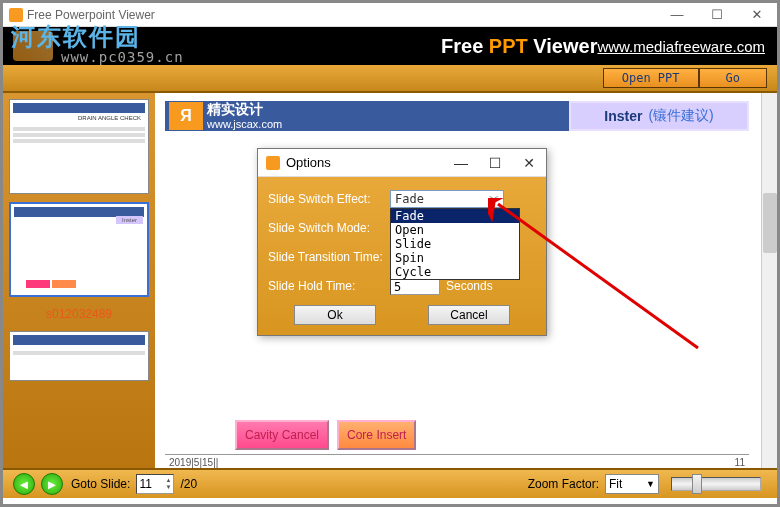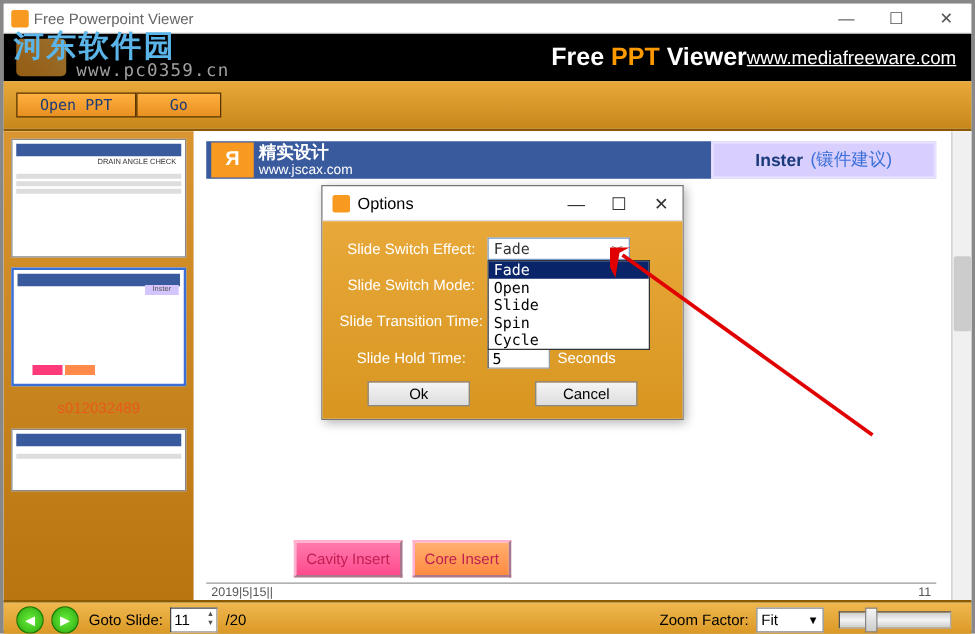--- a/index.html
+++ b/index.html
@@ -19,21 +19,21 @@
     .watermark-sub { position: absolute; left: 58px; top: 46px; z-index: 50; font-size: 14px; color: #a0a0a0; letter-spacing: 1px; font-family: monospace; }
     .watermark-logo { position: absolute; left: 10px; top: 28px; z-index: 49; width: 40px; height: 30px; background: linear-gradient(45deg,#f79a1f,#ffb84d); border-radius: 4px; opacity: 0.6; }
     
     
     .header-bar { height: 38px; background: #000; display: flex; align-items: center; justify-content: flex-end; padding: 0 12px 0 50px; }
     .header-title { color: #fff; font-size: 20px; font-weight: bold; }
     .header-title .ppt { color: #ff9900; }
     .header-url { color: #fff; font-size: 15px; text-decoration: underline; }
     
     
-    .toolbar { height: 40px; background: linear-gradient(#e8a93a,#c8871a); display: flex; align-items: center; justify-content: flex-start; padding: 0 10px; border-bottom: 2px solid #8b5a00; }
+    .toolbar { height: 28px; background: linear-gradient(#e8a93a,#c8871a); display: flex; align-items: center; justify-content: flex-end; padding: 0 10px; border-bottom: 2px solid #8b5a00; }
     .btn-orange { background: linear-gradient(#ffb040,#e89020); border: 1px solid #5a3500; padding: 2px 18px; font-size: 12px; color: #1a3a7a; font-family: monospace; cursor: pointer; }
     
     
     .main { display: flex; height: calc(100% - 24px - 38px - 28px - 30px - 6px); background: #fff; }
     
     .thumb-panel { width: 152px; background: linear-gradient(#d89530,#b87510); padding: 6px; overflow-y: auto; display: flex; flex-direction: column; gap: 8px; }
     .thumb { background: #fff; border: 1px solid #888; height: 95px; width: 100%; padding: 3px; display: flex; flex-direction: column; font-size: 7px; color: #666; position: relative; overflow: hidden; }
     .thumb.selected { border: 2px solid #3a6fd8; }
     .thumb-header { height: 10px; background: #3a5a9e; margin-bottom: 2px; }
     .thumb-inster { position: absolute; right: 4px; top: 12px; background: #d5c5ff; font-size: 6px; padding: 1px 6px; color: #555; }
@@ -66,21 +66,21 @@
     
     
     .dialog { position: absolute; left: 254px; top: 145px; width: 290px; background: #fff; border: 1px solid #777; box-shadow: 2px 2px 8px rgba(0,0,0,0.3); z-index: 100; }
     .dialog-title { height: 28px; display: flex; align-items: center; justify-content: space-between; padding: 0 0 0 8px; border-bottom: 1px solid #ddd; }
     .dialog-title-left { display: flex; align-items: center; gap: 6px; font-size: 13px; }
     .dialog-icon { width: 14px; height: 14px; background: #f79a1f; border-radius: 2px; }
     .dialog-controls { display: flex; }
     .dialog-btn { width: 34px; height: 28px; display: flex; align-items: center; justify-content: center; font-size: 14px; color: #333; }
     .dialog-body { background: linear-gradient(#e8a93a,#d89520); padding: 12px 10px 10px 10px; }
     .dialog-row { display: flex; align-items: center; margin-bottom: 9px; height: 20px; }
-    .dialog-label { width: 122px; color: #fff; font-size: 12px; text-align: center; }
+    .dialog-label { width: 122px; color: #fff; font-size: 12px; text-align: left; }
     .dialog-input { width: 114px; }
     .dropdown-closed { background: #fff; border: 1px solid #7a9ac8; padding: 1px 4px; font-size: 12px; font-family: monospace; color: #333; height: 18px; display:flex; align-items:center; justify-content:space-between; }
     .dropdown-arrow { font-size: 10px; color: #555; }
     .dropdown-open { position: absolute; width: 130px; background: #fff; border: 1px solid #333; font-family: monospace; font-size: 12px; z-index: 110; }
     .dropdown-opt { padding: 0 4px; height: 14px; line-height: 14px; }
     .dropdown-opt.sel { background: #0a246a; color: #fff; }
     .num-input { width: 50px; background: #fff; border: 1px inset #999; font-family: monospace; font-size: 12px; padding: 1px 3px; height: 17px; }
     .seconds-label { color: #fff; font-size: 12px; margin-left: 6px; }
     .dialog-buttons { display: flex; justify-content: space-around; margin-top: 6px; }
     .dialog-action-btn { width: 82px; padding: 2px 0; background: linear-gradient(#f5f5f5,#ddd); border: 1px solid #888; font-size: 12px; cursor: pointer; text-align: center; }
@@ -170,21 +170,21 @@
             </div>
           </div>
           <div class="slide-header-right">
             <span class="inster-label">Inster</span>
             <span class="inster-sub">(镶件建议)</span>
           </div>
         </div>
 
         <div class="slide-footer-bar">
           <div class="footer-boxes">
-            <div class="footer-box cavity">Cavity Insert</div>
+            <div class="footer-box cavity">Cavity Cancel</div>
             <div class="footer-box core">Core Insert</div>
           </div>
           <div class="footer-date">
             <span>2019|5|15||</span>
             <span>11</span>
           </div>
         </div>
       </div>
       <div class="slide-scroll">
         <div class="slide-scroll-thumb"></div>

